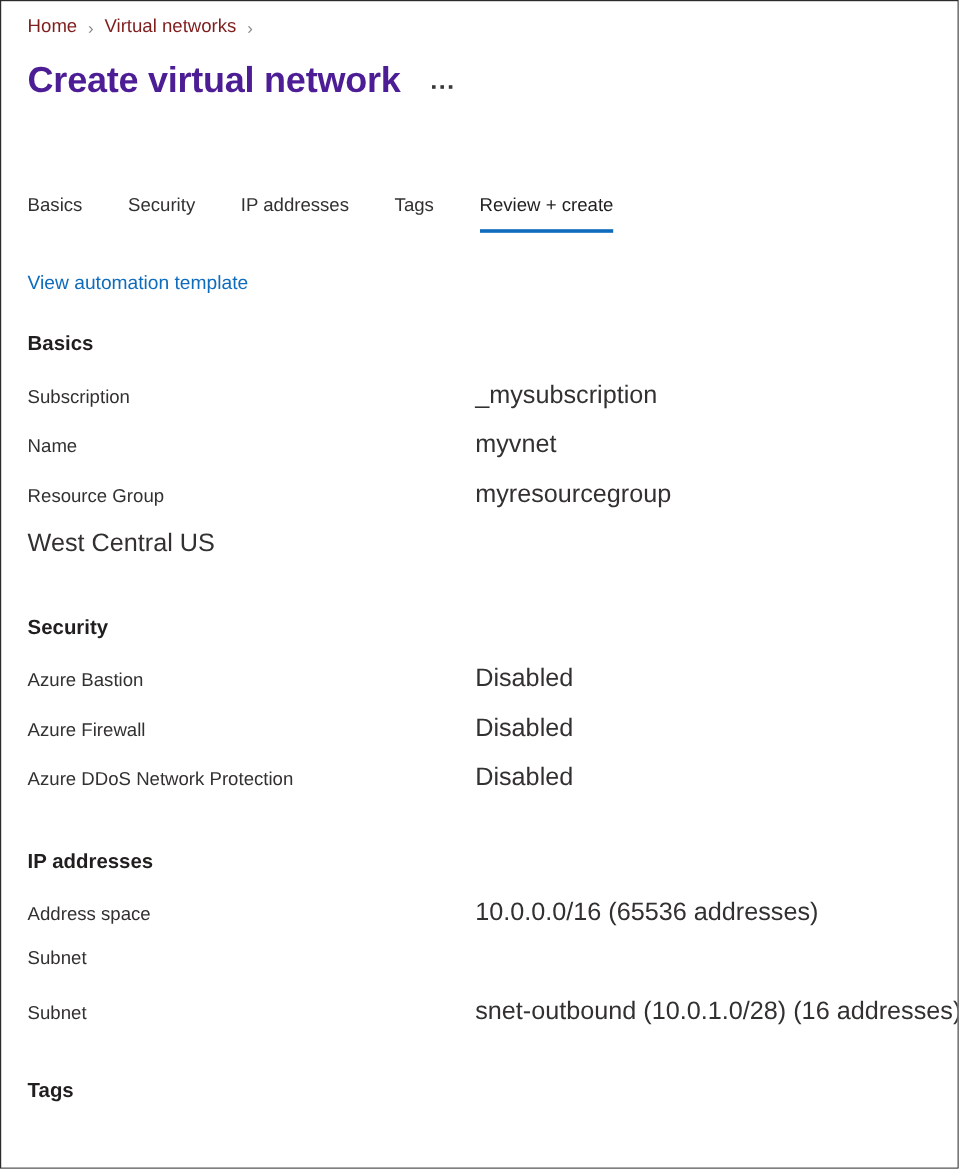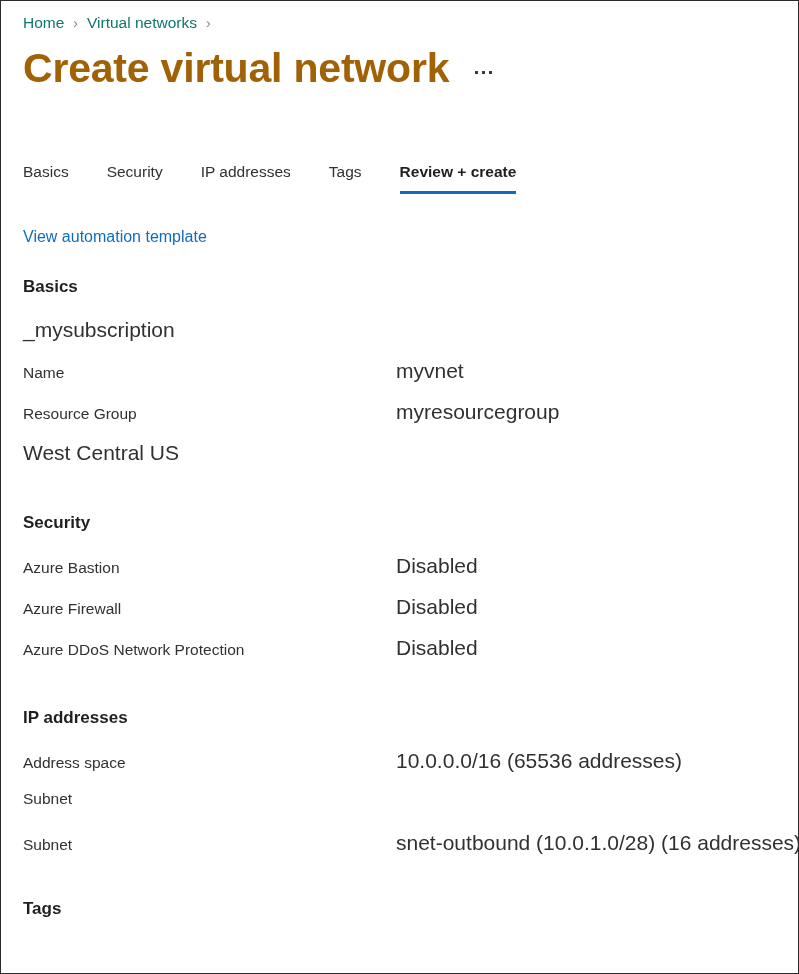--- a/index.html
+++ b/index.html
@@ -29,42 +29,42 @@
 
   
   .breadcrumb {
     display: flex;
     align-items: center;
     height: 22px;
     margin-top: 11px;
     font-size: 15.5px;
   }
   .crumb-link {
-    color: #0f766e;
+    color: #7f1d1d;
     text-decoration: none;
     white-space: nowrap;
     cursor: pointer;
   }
   .crumb-sep {
     color: #8a8886;
     margin: 0 9px;
     font-size: 14px;
     line-height: 1;
   }
 
   
   .title-row {
     display: flex;
     align-items: center;
     margin-top: 16px;
   }
   .page-title {
-    font-size: 41px;
+    font-size: 30px;
     font-weight: bold;
-    color: #a16207;
+    color: #4c1d95;
     letter-spacing: -0.2px;
     line-height: 36px;
     white-space: nowrap;
   }
   .ellipsis-btn {
     margin-left: 22px;
     margin-top: 8px;
     display: flex;
     align-items: center;
     gap: 4px;
@@ -90,21 +90,21 @@
     font-size: 15.5px;
     color: #323130;
     padding: 0 0 9px 0;
     margin-right: 38px;
     cursor: pointer;
     white-space: nowrap;
     border-bottom: 3px solid transparent;
     line-height: 20px;
   }
   .tab.active {
-    font-weight: bold;
+    font-weight: normal;
     color: #201f1e;
     border-bottom: 3px solid #0f6cbd;
   }
 
   
   .content {
     margin-top: 34px;
   }
   .automation-link {
     display: inline-block;
@@ -173,20 +173,21 @@
         <div class="tab">Tags</div>
         <div class="tab active">Review + create</div>
       </div>
 
     <div class="content">
       <a class="automation-link">View automation template</a>
       <div>
           <div class="section-heading">Basics</div>
           <div class="rows">
             <div class="row">
+              <div class="row-label">Subscription</div>
               <div class="row-value">_mysubscription</div>
             </div>
             <div class="row">
               <div class="row-label">Name</div>
               <div class="row-value">myvnet</div>
             </div>
             <div class="row">
               <div class="row-label">Resource Group</div>
               <div class="row-value">myresourcegroup</div>
             </div>

